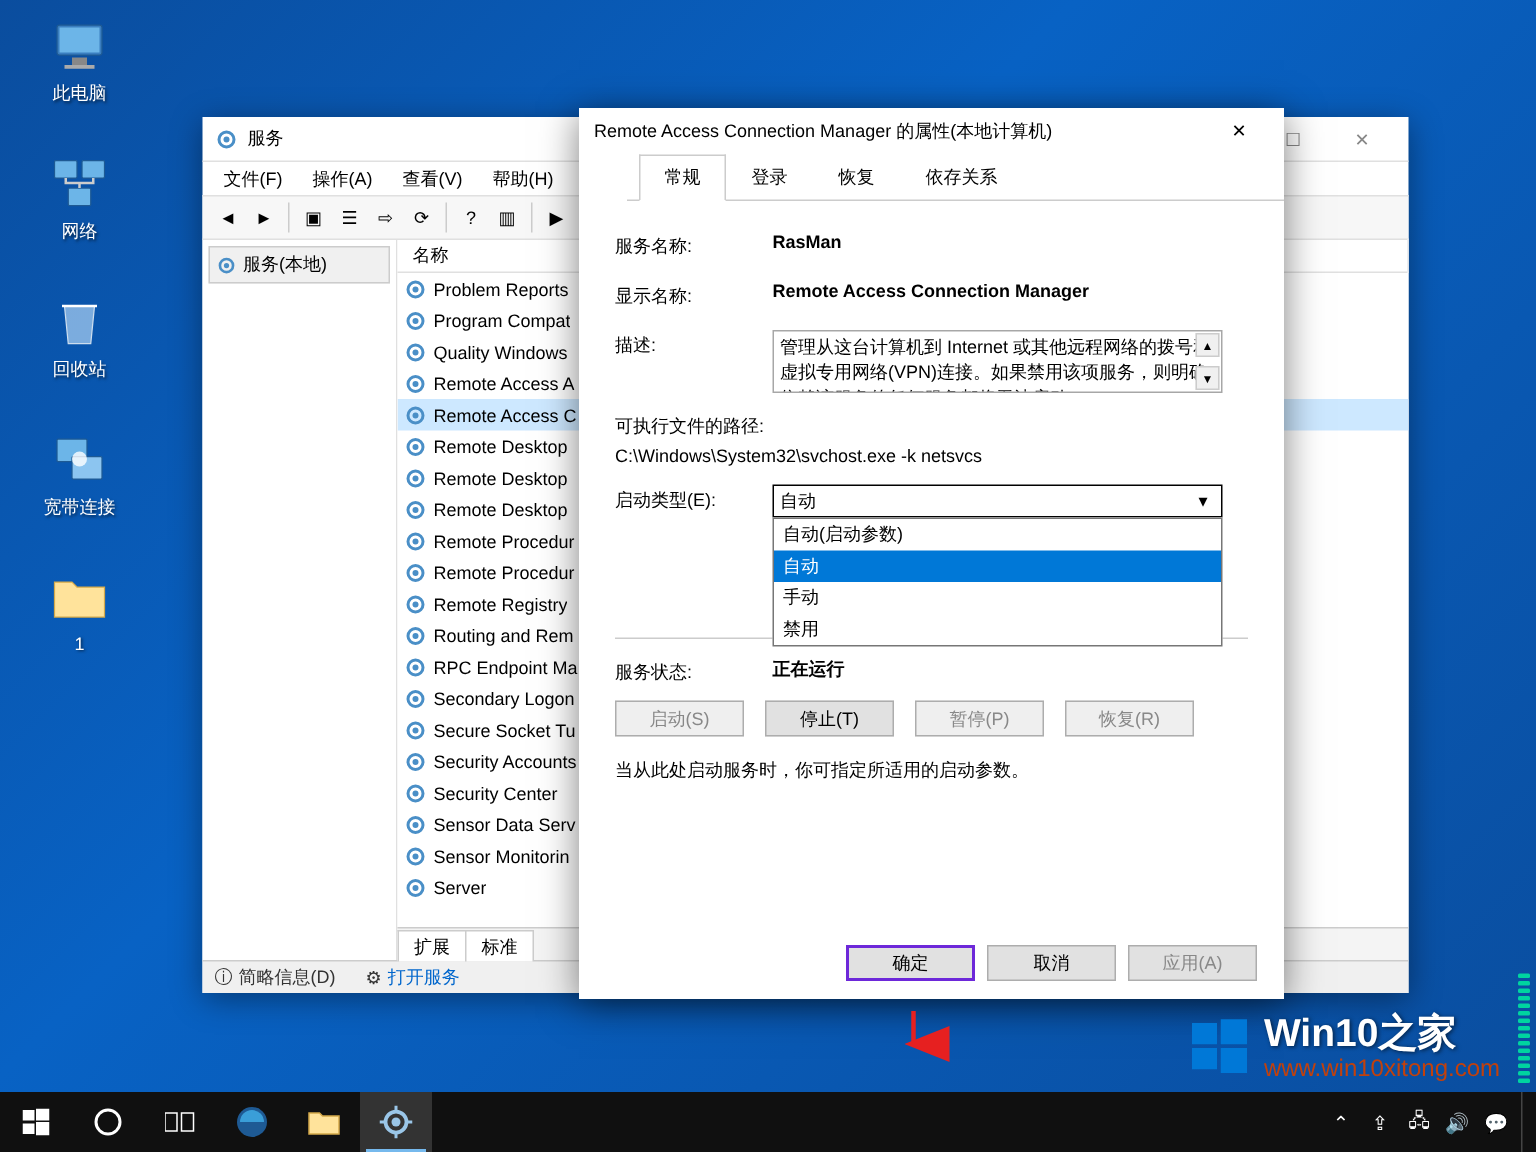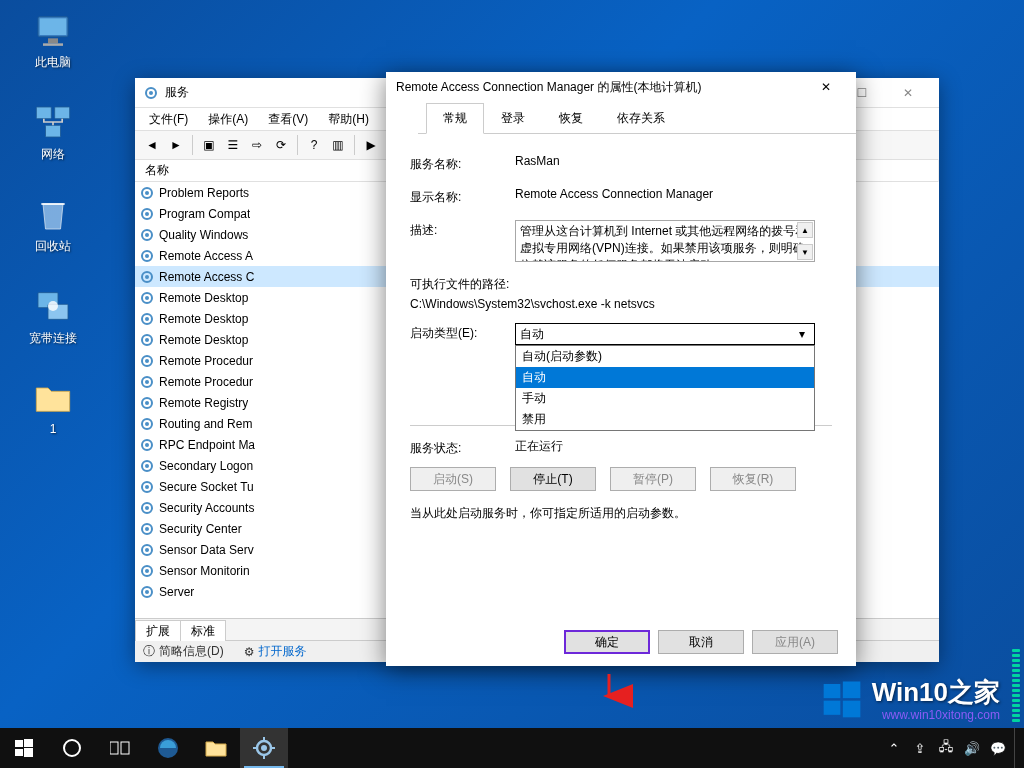--- a/index.html
+++ b/index.html
@@ -46,21 +46,21 @@
 .props-dialog { position: absolute; left: 386px; top: 72px; width: 470px; height: 594px; background: #fff; box-shadow: 0 4px 24px rgba(0,0,0,.5); display: flex; flex-direction: column; }
 .props-titlebar { height: 30px; display: flex; align-items: center; padding: 0 10px; }
 .props-title { flex: 1; font-size: 12px; }
 .props-close { width: 40px; height: 30px; display: flex; align-items: center; justify-content: center; cursor: pointer; }
 .props-tabs { display: flex; border-bottom: 1px solid #ccc; padding: 0 8px; background: #fff; margin-left: 32px; }
 .props-tab { padding: 6px 16px; border: 1px solid transparent; cursor: pointer; position: relative; top: 1px; }
 .props-tab.active { border-color: #ccc; border-bottom-color: #fff; background: #fff; }
 .props-content { flex: 1; padding: 20px 24px 10px; overflow: hidden; position: relative; }
 .field-row { display: flex; margin-bottom: 14px; align-items: flex-start; }
 .field-label { width: 105px; flex-shrink: 0; padding-top: 2px; }
-.field-value { flex: 1; }
+.field-value { flex: 1; font-weight: bold; }
 .field-value.readonly { color: #000; }
 .desc-box { width: 300px; height: 42px; border: 1px solid #a7a7a7; padding: 2px 4px; font-size: 12px; overflow: hidden; position: relative; background: #fff; }
 .desc-box .scroll-up, .desc-box .scroll-down { position: absolute; right: 1px; width: 16px; height: 16px; background: #f0f0f0; border: 1px solid #ccc; font-size: 8px; display: flex; align-items: center; justify-content: center; cursor: pointer; }
 .desc-box .scroll-up { top: 1px; }
 .desc-box .scroll-down { bottom: 1px; }
 .path-text { margin-top: 4px; }
 .select-box { width: 300px; height: 22px; border: 1px solid #000000; background: #fff; display: flex; align-items: center; padding: 0 4px; position: relative; cursor: pointer; }
 .select-box .sel-val { flex: 1; }
 .select-box .sel-arrow { width: 16px; text-align: center; }
 .dropdown-list { position: absolute; top: 21px; left: -1px; width: calc(100% + 2px); background: #fff; border: 1px solid #767676; z-index: 10; }
@@ -77,21 +77,21 @@
 .dlg-btn:disabled { color: #888; }
 
 
 .red-arrow { position: absolute; pointer-events: none; }
 .red-arrow svg { overflow: visible; }
 
 
 .watermark { position: absolute; right: 24px; bottom: 46px; display: flex; align-items: center; gap: 10px; }
 .watermark .wm-logo { width: 40px; height: 40px; }
 .watermark .wm-text { color: #fff; font-size: 26px; font-weight: bold; text-shadow: 1px 1px 3px rgba(0,0,0,.6); }
-.watermark .wm-url { color: #8b5cf6; font-size: 12px; text-align: right; margin-top: -2px; }
+.watermark .wm-url { color: #c2410c; font-size: 16px; text-align: right; margin-top: -2px; }
 
 
 .taskbar { position: absolute; bottom: 0; left: 0; right: 0; height: 40px; background: #101010; display: flex; align-items: stretch; }
 .task-item { width: 48px; display: flex; align-items: center; justify-content: center; cursor: pointer; position: relative; }
 .task-item.active { background: rgba(255,255,255,.15); }
 .task-item.active::after { content: ''; position: absolute; bottom: 0; left: 4px; right: 4px; height: 2px; background: #76b9ed; }
 .task-tray { margin-left: auto; display: flex; align-items: center; color: #fff; padding-right: 4px; gap: 6px; }
 .tray-ic { width: 20px; height: 40px; display: flex; align-items: center; justify-content: center; cursor: pointer; font-size: 13px; }
 
 
@@ -183,20 +183,29 @@
     <div class="tbtn">⟳</div>
     <div class="tsep"></div>
     <div class="tbtn">?</div>
     <div class="tbtn">▥</div>
     <div class="tsep"></div>
     <div class="tbtn">▶</div>
     <div class="tbtn">■</div>
     <div class="tbtn">❚❚</div>
   </div>
   <div class="svc-body">
+    <div class="svc-left">
+      <div class="svc-left-item">
+        <svg width="14" height="14" class="gear-svg" viewBox="0 0 16 16">
+            <circle cx="8" cy="8" r="5" fill="none" stroke="#4a8fc7" stroke-width="2"></circle>
+            <circle cx="8" cy="8" r="2" fill="#4a8fc7"></circle>
+          </svg>
+        <span>服务(本地)</span>
+      </div>
+    </div>
     <div class="svc-right">
       <div class="svc-list-header">
         <div class="col">名称</div>
       </div>
       <div class="svc-list" id="svc-list">
           <div class="svc-row">
             <svg class="gear-icon gear-svg" viewBox="0 0 16 16">
               <circle cx="8" cy="8" r="5" fill="none" stroke="#4a8fc7" stroke-width="2"></circle>
               <circle cx="8" cy="8" r="2" fill="#4a8fc7"></circle>
             </svg>

